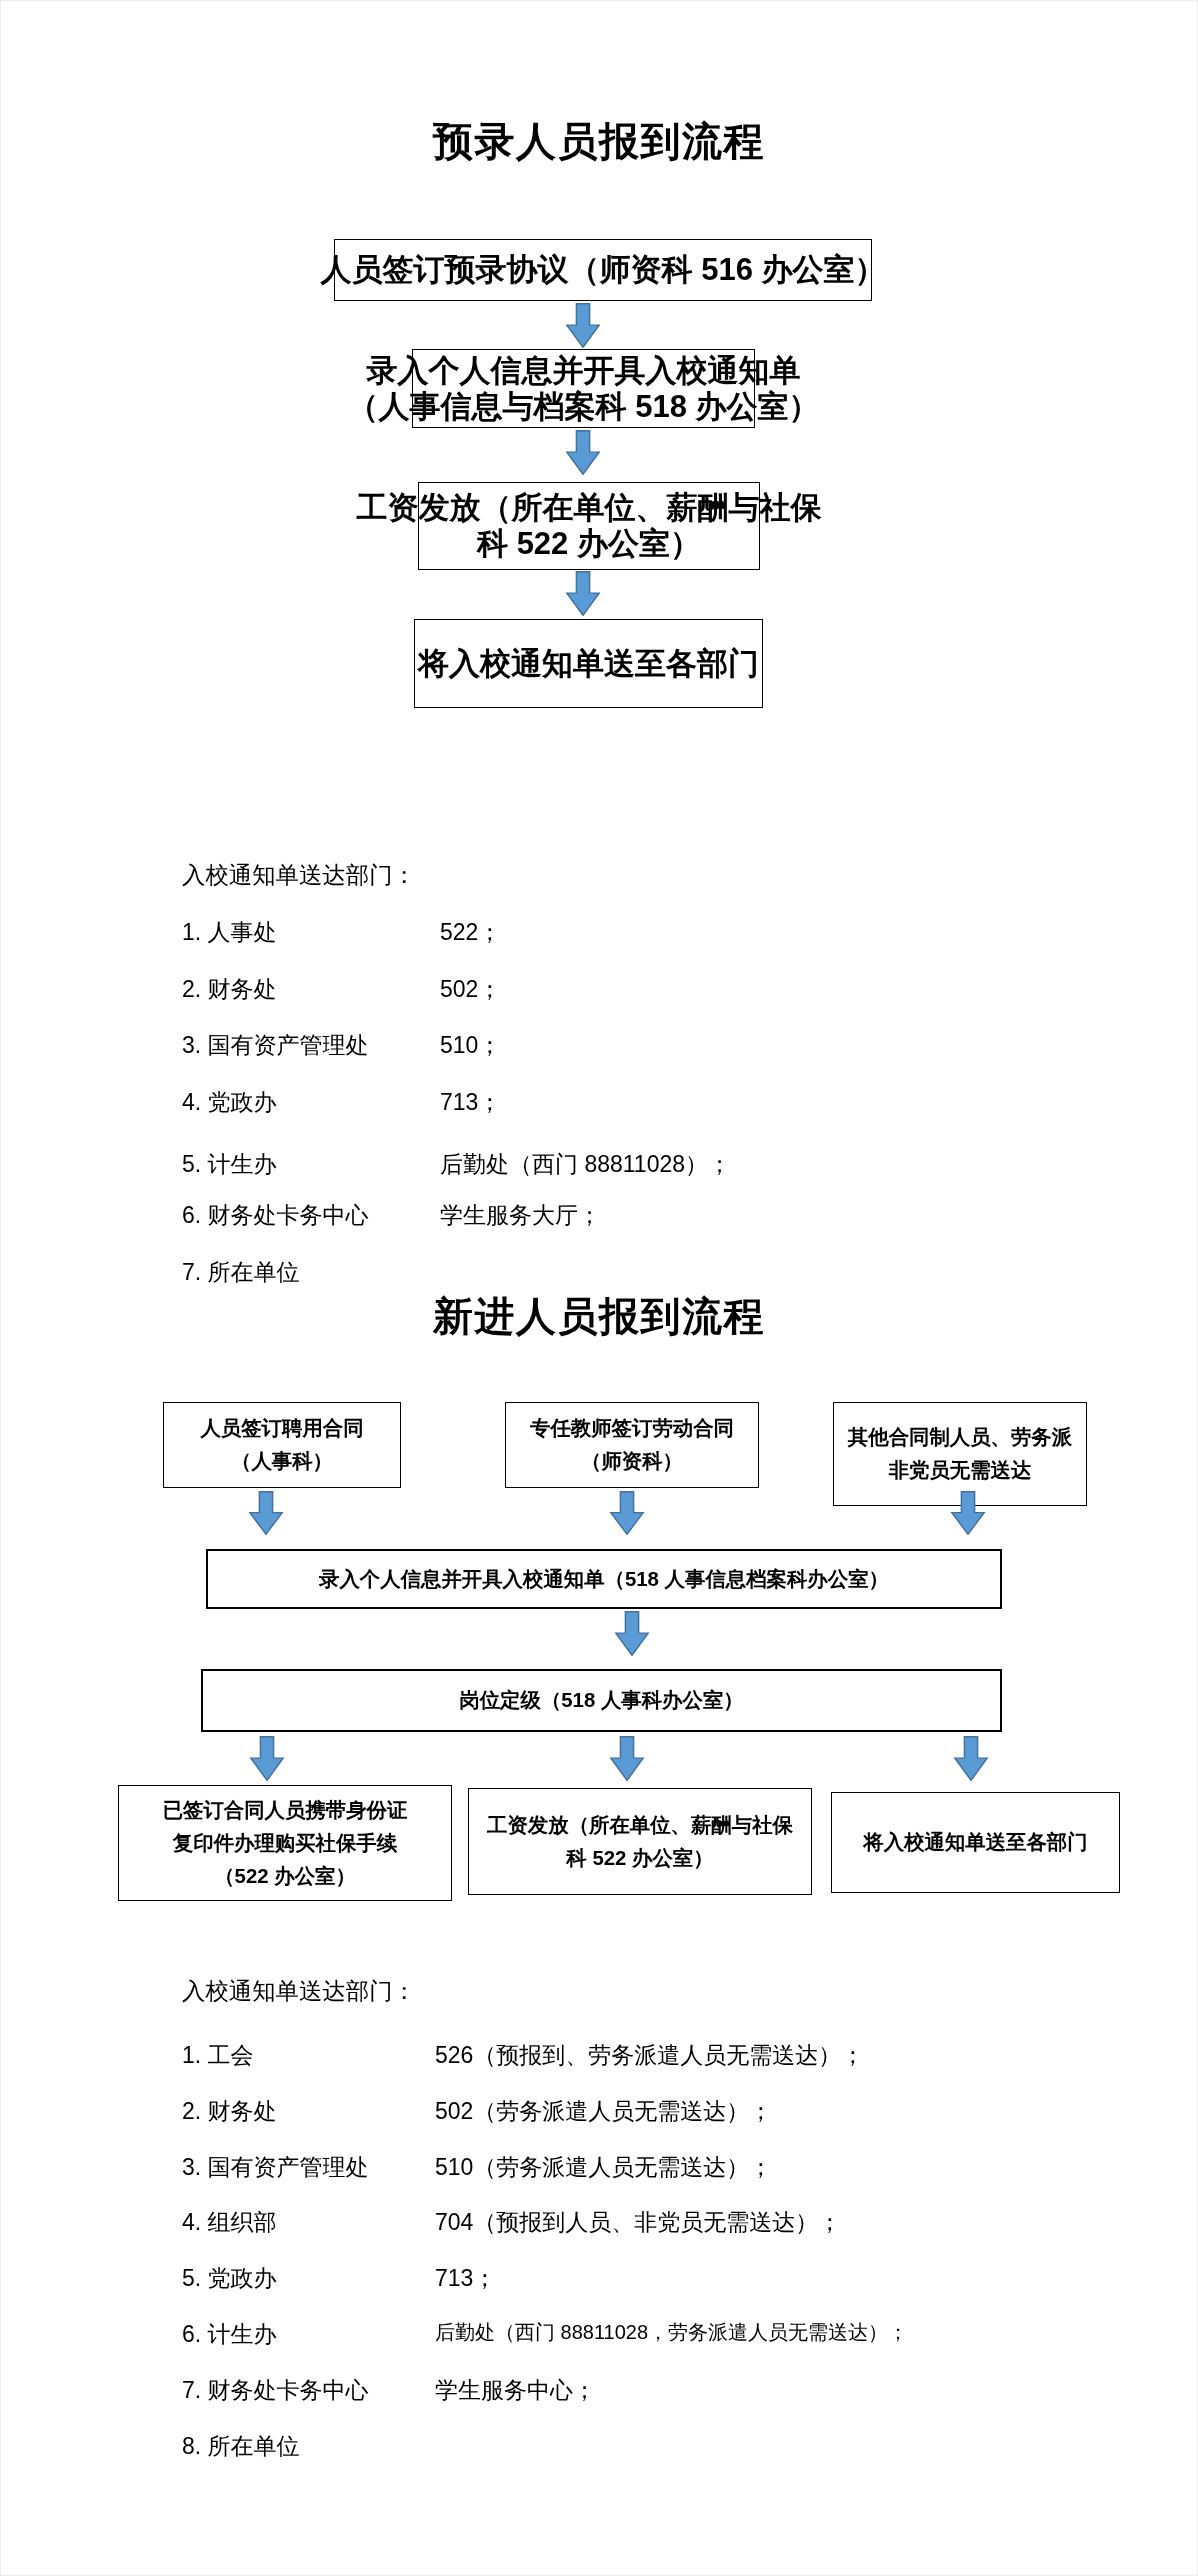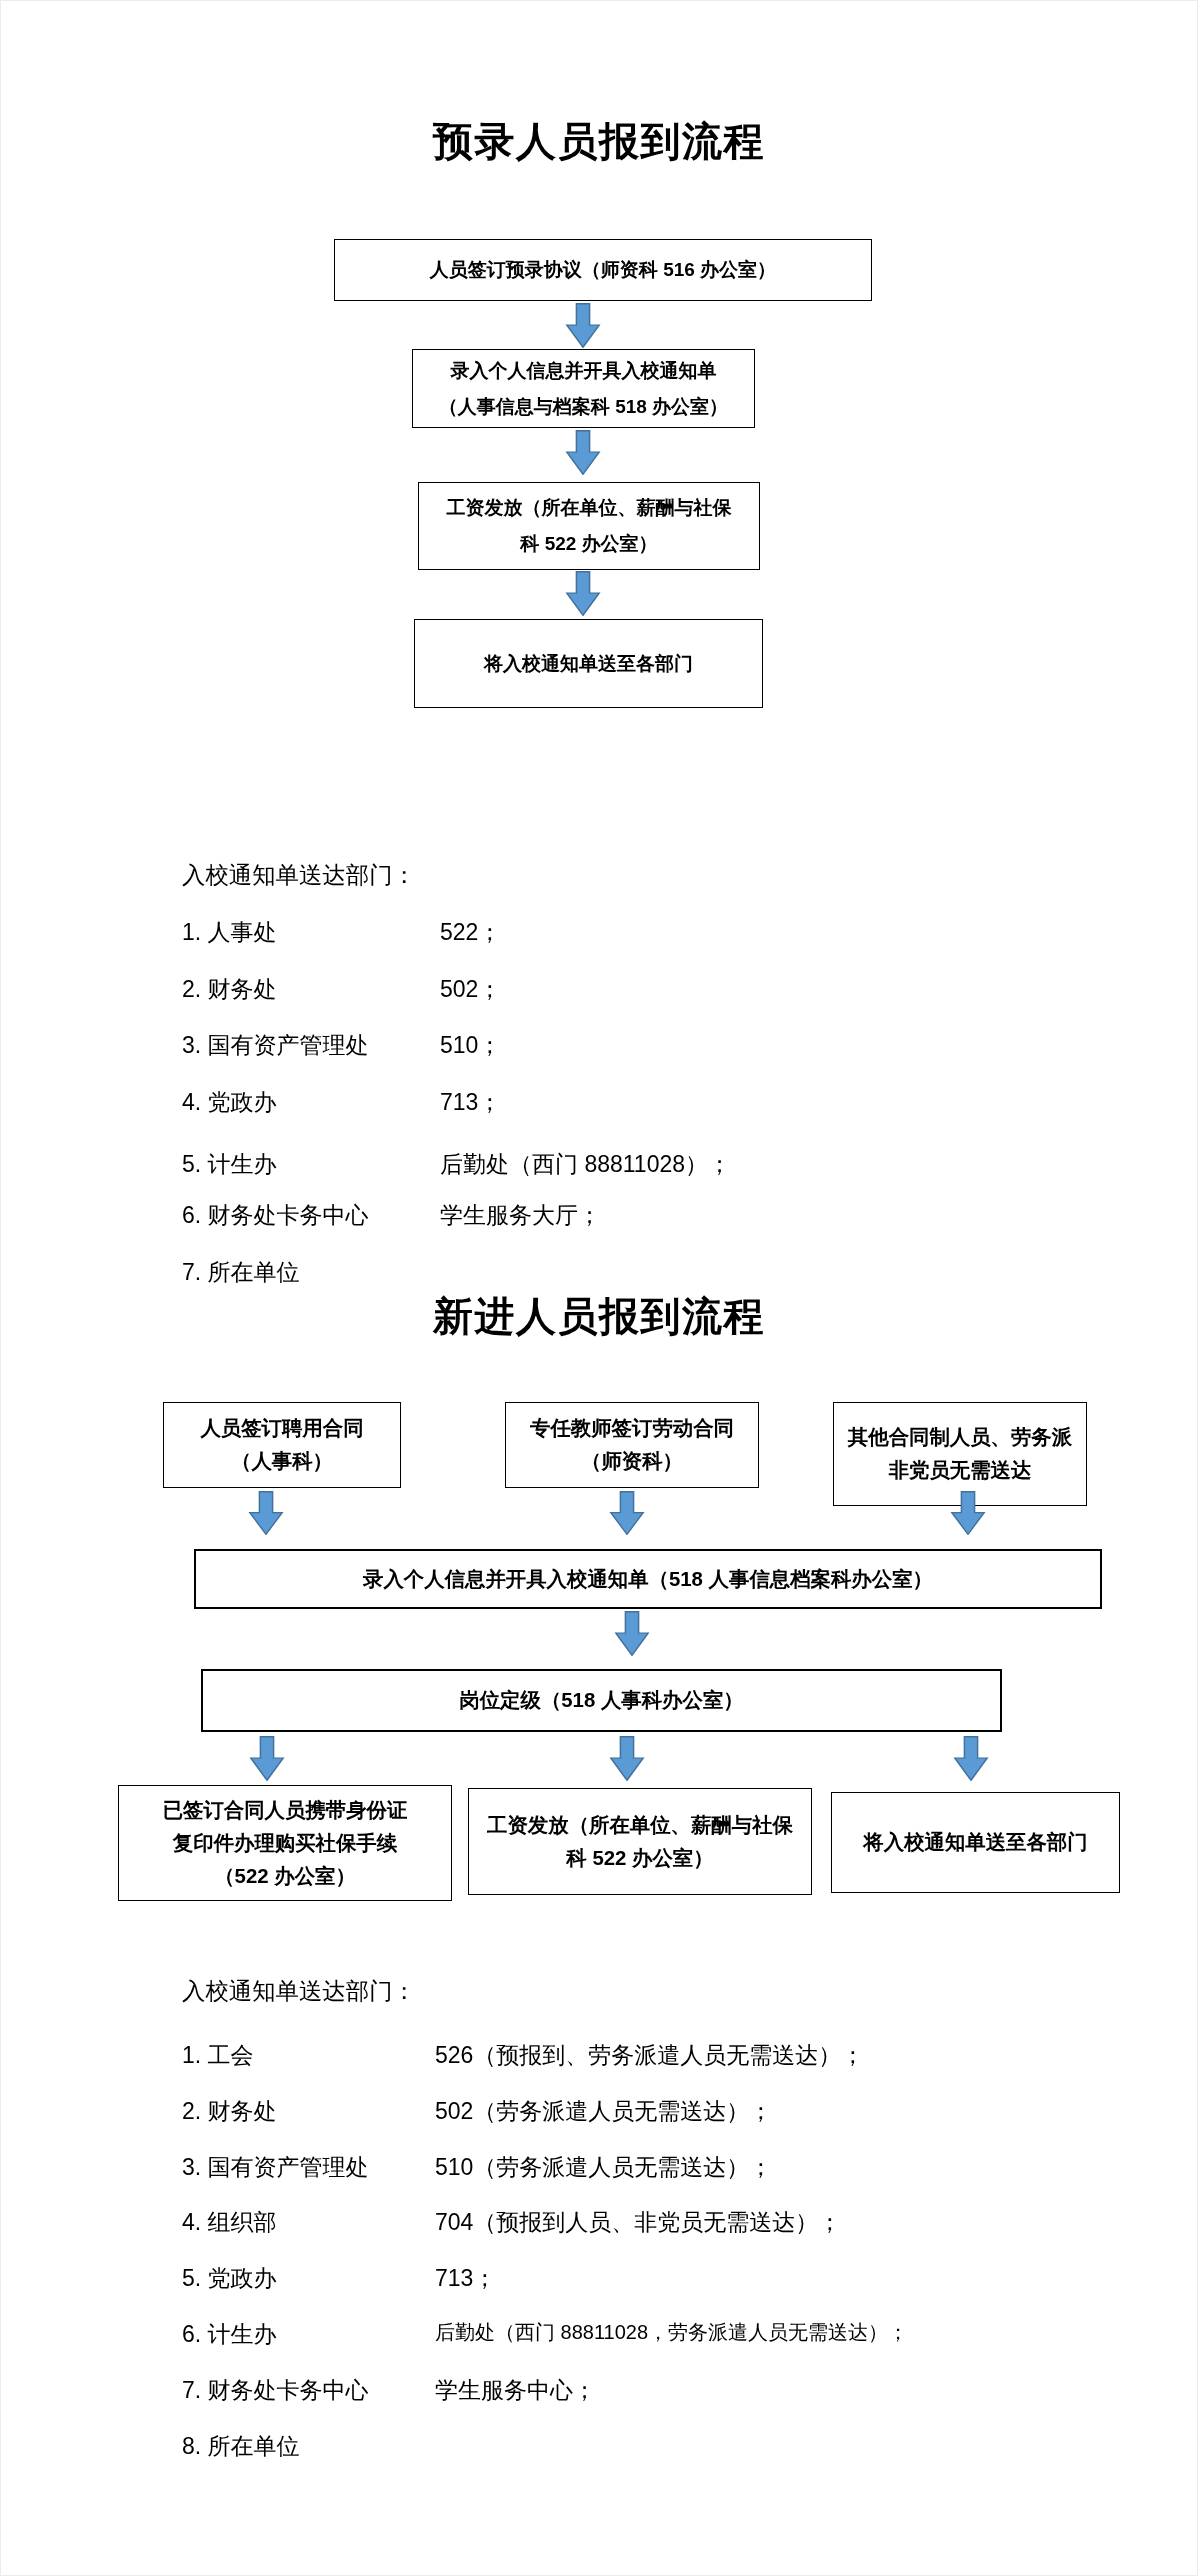--- a/index.html
+++ b/index.html
@@ -10,21 +10,21 @@
   }
   .title{
     position:absolute;left:0;width:100%;text-align:center;
     font-size:40px;font-weight:700;letter-spacing:1.5px;
   }
   .fbox{
     position:absolute;border:1.5px solid #000;background:#fff;
     display:flex;flex-direction:column;align-items:center;justify-content:center;
     text-align:center;font-weight:600;box-sizing:border-box;
   }
-  .fc1{font-size:19px;line-height:36px;}
+  .fc1{font-size:31px;line-height:36px;}
   .fc2{font-size:20.4px;line-height:33px;}
   .thick{border-width:2.3px;}
   .fbox span{display:block;white-space:nowrap;}
   .arrow{position:absolute;}
   .arrow svg{display:block;width:100%;height:100%;}
   .arrow path{fill:var(--arrow-fill,#5b9bd5);stroke:var(--arrow-stroke,#41719c);stroke-width:2px;}
   .lheader{position:absolute;left:181px;font-size:23.4px;font-weight:500;white-space:nowrap;}
   .lrow{position:absolute;left:181px;font-size:23px;font-weight:500;white-space:nowrap;}
   .llabel{display:inline-block;vertical-align:top;}
   .list1 .llabel{width:258px;}
@@ -122,21 +122,21 @@
     <svg viewBox="0 0 60 63" preserveAspectRatio="none">
         <path d="M21 1 H39 V31 H52 L30 62 L8 31 H21 Z"></path>
       </svg>
   </div>
   <div class="arrow" style="left:945px;top:1490px;width:44px;height:44px;">
     <svg viewBox="0 0 60 63" preserveAspectRatio="none">
         <path d="M21 1 H39 V31 H52 L30 62 L8 31 H21 Z"></path>
       </svg>
   </div>
 
-  <div class="fbox fc2 thick" style="left:193px;top:1548px;width:908px;height:60px;">
+  <div class="fbox fc2 thick" style="left:205px;top:1548px;width:796px;height:60px;">
     <span>录入个人信息并开具入校通知单（518 人事信息档案科办公室）</span>
   </div>
 
   <div class="arrow" style="left:609px;top:1610px;width:44px;height:45px;">
     <svg viewBox="0 0 60 63" preserveAspectRatio="none">
         <path d="M21 1 H39 V31 H52 L30 62 L8 31 H21 Z"></path>
       </svg>
   </div>
 
   <div class="fbox fc2 thick" style="left:200px;top:1668px;width:801px;height:63px;">

